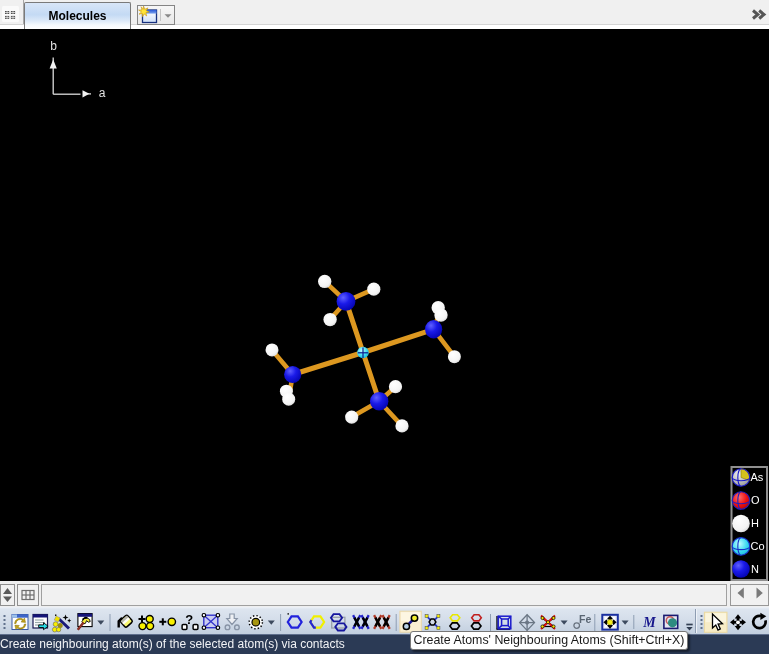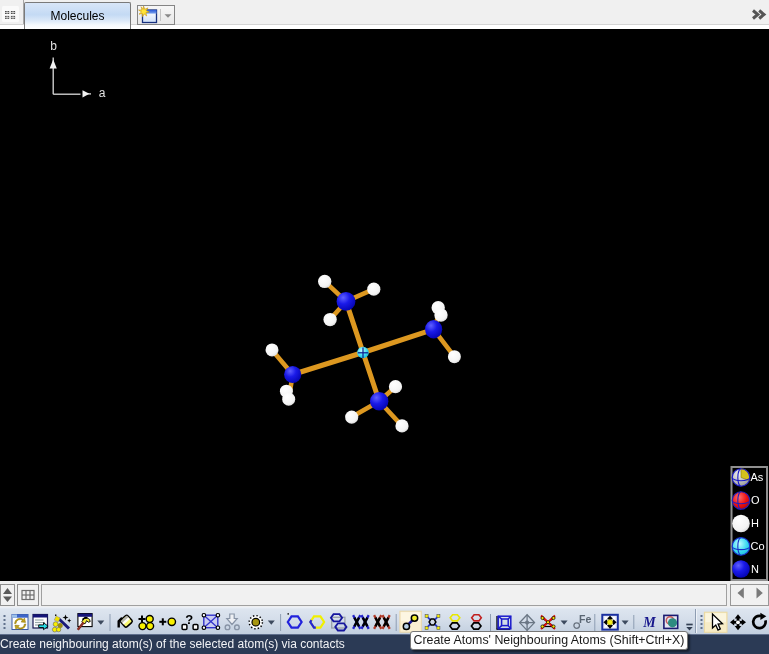--- a/index.html
+++ b/index.html
@@ -6,21 +6,21 @@
   body{width:769px;height:654px;position:relative;overflow:hidden;
        font-family:"Liberation Sans",sans-serif;background:#000;
        -webkit-font-smoothing:antialiased;}
   .abs{position:absolute;}
   
   #topbar{left:0;top:0;width:769px;height:29px;background:#f0f0f0;z-index:5;}
   #topbar .whitestrip{position:absolute;left:0;top:24px;width:769px;height:5px;background:#fff;border-top:1px solid #d4d4d4;box-sizing:border-box;}
   #tab1{position:absolute;left:24px;top:2px;width:107px;height:27px;box-sizing:border-box;
         border:1px solid #7a7a7a;border-bottom:none;border-radius:2px 2px 0 0;
         background:linear-gradient(180deg,#d8e6f8 0%,#c4daf4 45%,#dce9f8 68%,#f6fafd 85%,#ffffff 100%);
-        font-size:12px;color:#000;text-align:center;line-height:26px;z-index:3;}
+        font-size:12px;color:#000;text-align:center;line-height:26px;z-index:3;font-weight:bold;}
   #vline1{position:absolute;left:23px;top:0px;width:1px;height:24px;background:#a8a8a8;}
   #newbtn{position:absolute;left:137px;top:5px;width:38px;height:20px;box-sizing:border-box;
           border:1px solid #858585;background:linear-gradient(180deg,#f7f7f7,#e8e8e8);z-index:3;}
   
   #scrollrow{left:0;top:581px;width:769px;height:26px;background:#efefef;z-index:5;}
   .srbtn{position:absolute;top:3px;height:22px;box-sizing:border-box;border:1px solid #8f8f8f;background:#f1f1f1;}
   
   #toolbar{left:0;top:607px;width:769px;height:28px;z-index:5;
            background:linear-gradient(180deg,#eef2f8 0%,#dde5ef 8%,#d5deea 45%,#c2cfdf 100%);
            border-bottom:1px solid #5e6e8c;box-sizing:border-box;}

